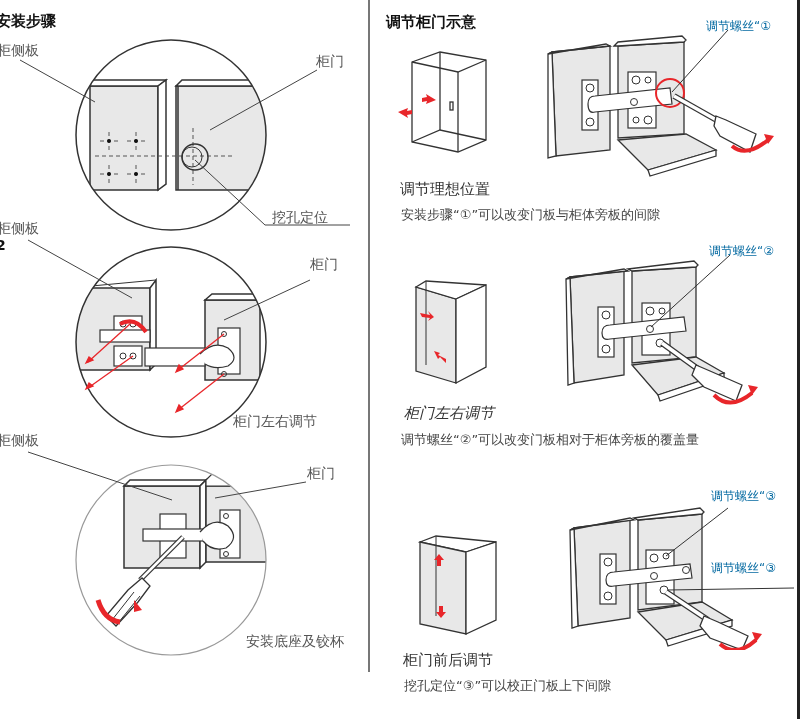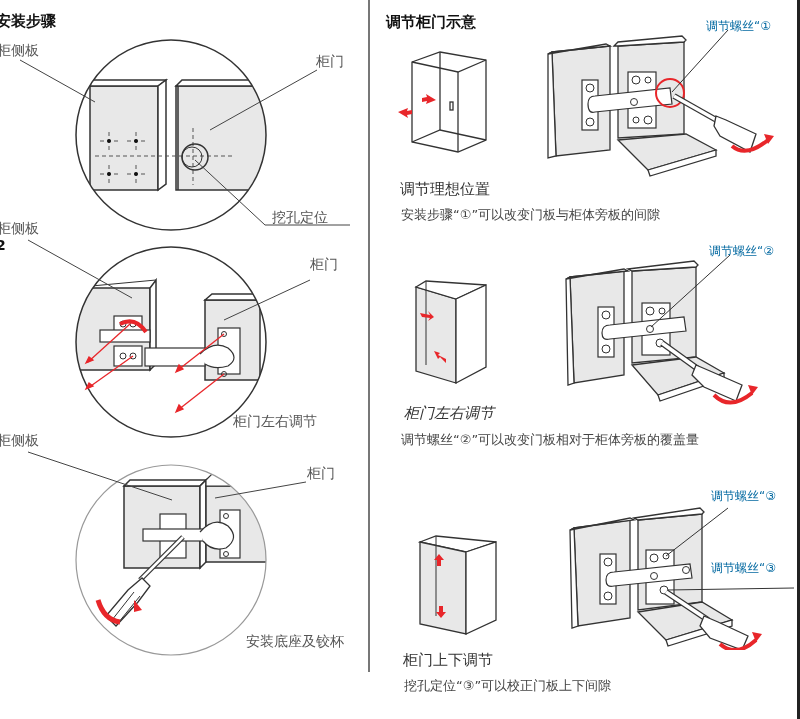--- a/index.html
+++ b/index.html
@@ -241,21 +241,21 @@
     <line x1="292" y1="88" x2="328" y2="114" stroke="#fff" stroke-width="3.5"></line>
     <path d="M326,110 L340,116 L372,130 L366,146 L334,132 L322,120 Z" fill="#fff" stroke="#333" stroke-width="1.3"></path>
   </g>
   <path d="M344,140 Q360,156 382,138" fill="none" stroke="#e8262a" stroke-width="4"></path>
   <polygon points="378,130 388,132 382,140" fill="#e8262a"></polygon>
   <line x1="281" y1="72" x2="360" y2="0" stroke="#333" stroke-width="1"></line>
 </svg>
 
 <div class="abs small" style="left:711px;top:488px;">调节螺丝“③</div>
 <div class="abs small" style="left:711px;top:560px;">调节螺丝“③</div>
-<div class="abs cap" style="left:403px;top:651px;">柜门上下调节</div>
+<div class="abs cap" style="left:403px;top:651px;">柜门前后调节</div>
 <div class="abs desc" style="left:404px;top:677px;">挖孔定位“③”可以校正门板上下间隙</div>
 
 <svg style="left:370px;top:500px" width="430" height="150">
   <g stroke="#333" stroke-width="1.3" fill="none">
     <polygon points="50,42 66,36 126,42 96,52" fill="#fff"></polygon>
     <polygon points="50,42 96,52 96,134 50,124" fill="#e8e8e8"></polygon>
     <polygon points="96,52 126,42 126,120 96,134" fill="#fff"></polygon>
     <line x1="66" y1="36" x2="66" y2="116" stroke-width="1"></line>
   </g>
   <g fill="#e8262a">

